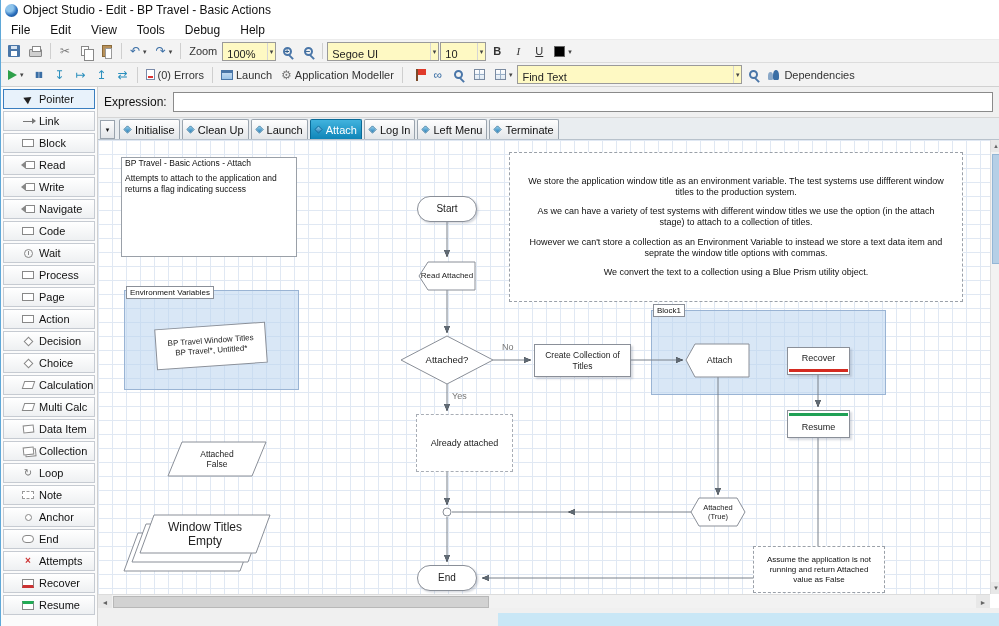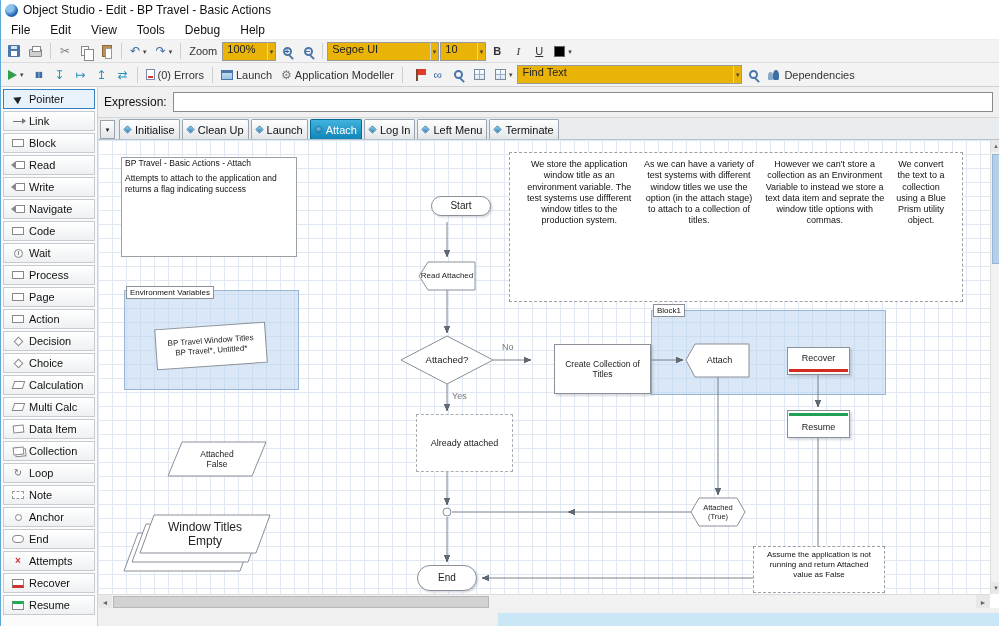--- a/index.html
+++ b/index.html
@@ -10,21 +10,21 @@
 .titlebar{position:absolute;left:0;top:0;right:0;height:20px;display:flex;align-items:center;gap:5px;padding:0 4px;font-size:12px;background:#fff}
 .app-icon{width:13px;height:13px;flex:0 0 13px;border-radius:50%;background:radial-gradient(circle at 35% 30%,#8ec4ec 0 30%,#2a6fbd 60%,#183f7a)}
 .menubar{position:absolute;left:0;top:20px;right:0;height:20px;display:flex;align-items:center;font-size:12px;background:#fff;border-bottom:1px solid #ececec}
 .menu-item{padding:2px 10px;cursor:default}
 .toolbar{position:absolute;left:0;right:0;display:flex;align-items:center;background:#f3f3f3;padding:0 3px;gap:1px}
 .toolbar1{top:40px;height:23px;border-bottom:1px solid #dcdcdc}
 .toolbar2{top:63px;height:24px;border-bottom:1px solid #d0d0d0}
 .tbtn{height:20px;min-width:20px;display:inline-flex;align-items:center;justify-content:center;gap:3px;padding:0 3px;font-size:11px;color:#333;border:1px solid transparent;border-radius:2px}
 .sep{width:1px;height:16px;background:#cfcfcf;margin:0 3px}
 .dd{font-size:7px;color:#444;line-height:1}
-.combo{display:inline-flex;align-items:flex-start;height:19px;background:#eab308;border:1px solid #9a9a9a;font-size:11px;padding:0 2px 0 4px;gap:4px;color:#222}
+.combo{display:inline-flex;align-items:flex-end;height:19px;background:#fef9c3;border:1px solid #9a9a9a;font-size:11px;padding:0 2px 0 4px;gap:4px;color:#222}
 .combo .dd{border-left:1px solid #d5d5d5;padding-left:2px;height:100%;display:flex;align-items:center}
 .glyph{font-size:12px;line-height:1}
 .blue{color:#3a6ea5}.teal{color:#2a8fbd}.red{color:#c33}.gray{color:#777}
 .bold{font-weight:bold}.ital{font-style:italic;font-family:"Liberation Serif",serif}.undl{text-decoration:underline}
 .swatch{width:11px;height:11px;background:#000;border:1px solid #666}
 
 
 .ic-save{position:relative;width:12px;height:12px;background:#4a76a8;border-radius:1px}
 .ic-save::before{content:"";position:absolute;left:3px;top:1px;width:6px;height:3px;background:#d7e4f2}
 .ic-save::after{content:"";position:absolute;left:3px;bottom:1px;width:6px;height:5px;background:#fff}
@@ -51,21 +51,21 @@
 .ic-people{position:relative;width:13px;height:11px}
 .ic-people::before{content:"";position:absolute;left:0;top:3px;width:5px;height:8px;background:#8aa8c8;border-radius:50% 50% 20% 20%}
 .ic-people::after{content:"";position:absolute;left:5px;top:1px;width:6px;height:10px;background:#3a6ea5;border-radius:50% 50% 20% 20%}
 
 
 .expr-row{position:absolute;left:97px;top:87px;right:0;height:31px;background:#f0f0f0;border-bottom:1px solid #d5d5d5;display:flex;align-items:center;padding:0 6px;gap:6px;font-size:12px}
 .expr-input{flex:1;height:20px;border:1px solid #8a8a8a;background:#fff;font-size:11px;padding:0 3px;font-family:"Liberation Sans",sans-serif}
 
 
 .sidebar{position:absolute;left:0;top:87px;width:97px;bottom:0;background:#fbfbfb;border-right:1px solid #d0d0d0;padding-top:2px}
-.side-item{display:flex;align-items:center;gap:3px;height:20px;margin:0 2px 2px 2px;border:1px solid #c6cbd2;background:linear-gradient(#ffffff,#eef0f2);font-size:11px;padding-left:6px;cursor:default}
+.side-item{display:flex;align-items:center;gap:3px;height:20px;margin:0 2px 2px 2px;border:1px solid #c6cbd2;background:linear-gradient(#ffffff,#eef0f2);font-size:11px;padding-left:16px;cursor:default}
 .side-item.selected{border-color:#3a7ebf;background:#e8f2fb}
 .sicon{width:16px;flex:0 0 16px;height:13px;display:flex;align-items:center;justify-content:center;font-size:10px;line-height:1}
 .icn-pointer{width:0;height:0;border-left:7px solid #222;border-top:4px solid transparent;border-bottom:4px solid transparent;transform:rotate(-35deg)}
 .icn-link{width:11px;height:1px;background:#777;position:relative}
 .icn-link::after{content:"";position:absolute;right:-2px;top:-3px;border-left:4px solid #777;border-top:3px solid transparent;border-bottom:3px solid transparent}
 .icn-rect{width:12px;height:8px;border:1px solid #888;background:#fff}
 .icn-flag{position:relative;width:9px;height:8px;border:1px solid #888;border-left:0;background:#fff;margin-left:4px}
 .icn-flag::before{content:"";position:absolute;left:-5px;top:-1px;border-top:4px solid transparent;border-bottom:4px solid transparent;border-right:5px solid #888}
 .icn-wait{width:9px;height:9px;border:1px solid #888;border-radius:50%;position:relative}
 .icn-wait::after{content:"";position:absolute;left:3px;top:1px;width:1px;height:4px;background:#888}
@@ -96,21 +96,21 @@
 .pass{pointer-events:none}
 .pre{white-space:pre-line}
 .boxed{background:#fff;border:1px solid #8a8f98;box-shadow:1.5px 1.5px 2px rgba(120,130,150,.30)}
 .ovalbox{border-radius:13px;font-size:10px}
 .dashedbox{background:#fff;border:1px dashed #a8adb5}
 .blockfill{background:rgba(186,212,238,.55);border:1px solid #9ab4d4}
 .blocklabel{position:absolute;z-index:4;font-size:8px;background:#fff;border:1px solid #8a8f98;padding:0 3px;line-height:11px}
 .linklabel{position:absolute;z-index:3;font-size:9px;color:#777}
 .info-title{position:absolute;z-index:3;border:1px solid #9aa0a8;background:#fff;font-size:8.5px;padding:1px 3px;text-align:left;line-height:1.1}
 .info-body{position:absolute;z-index:3;border:1px solid #9aa0a8;border-top:none;background:#fff;font-size:8.5px;padding:3px;text-align:left;line-height:1.25}
-.notebox{position:absolute;z-index:3;border:1px dashed #9aa0a8;background:#fff;display:flex;flex-direction:row;justify-content:center;gap:8px;padding:6px 14px;font-size:9px;text-align:center;line-height:1.25}
+.notebox{position:absolute;z-index:3;border:1px dashed #9aa0a8;background:#fff;display:flex;flex-direction:column;justify-content:center;gap:8px;padding:6px 14px;font-size:9px;text-align:center;line-height:1.25}
 .stripe-red{position:absolute;left:1px;right:1px;bottom:2px;height:3px;background:#d42a20}
 .stripe-green{position:absolute;left:1px;right:1px;top:2px;height:3px;background:#1fa055}
 
 
 .hscroll{position:absolute;left:97px;top:594px;width:892px;height:14px;background:#f2f2f2;border-top:1px solid #dcdcdc}
 .hs-btn{position:absolute;top:0;width:14px;height:14px;display:flex;align-items:center;justify-content:center;font-size:7px;color:#666;background:#e8e8e8}
 .hs-thumb{position:absolute;left:15px;top:1px;width:376px;height:12px;background:#d2d2d2;border:1px solid #b8b8b8}
 .vscroll{position:absolute;left:989px;top:140px;width:10px;height:454px;background:#f2f2f2;border-left:1px solid #dcdcdc}
 .vs-btn{position:absolute;left:0;width:10px;height:12px;display:flex;align-items:center;justify-content:center;font-size:6px;color:#666;background:#e8e8e8}
 .vs-thumb{position:absolute;left:1px;top:14px;width:8px;height:110px;background:#b5cfe6;border:1px solid #93b6d6}
@@ -482,26 +482,26 @@
     <div class="info-title" style="left:23px;top:17px;width:176px;height:17px">BP Travel - Basic Actions - Attach</div>
     <div class="info-body" style="left:23px;top:30px;width:176px;height:87px">Attempts to attach to the application and returns a flag indicating success</div>
 
     <div class="notebox" style="left:411px;top:12px;width:454px;height:150px">
       <span>We store the application window title as an environment variable. The test systems use diffferent window titles to the production system.</span>
       <span>As we can have a variety of test systems with different window titles we use the option (in the attach stage) to attach to a collection of titles.</span>
       <span>However we can't store a collection as an Environment Variable to instead we store a text data item and seprate the window title options with commas.</span>
       <span>We convert the text to a collection using a Blue Prism utility object.</span>
     </div>
 
-    <div class="overlay boxed ovalbox" style="left:333px;top:56px;width:60px;height:20px">Start</div>
+    <div class="overlay boxed ovalbox" style="left:319px;top:56px;width:60px;height:26px">Start</div>
     <div class="overlay pass" style="left:322px;top:122px;width:54px;height:28px;font-size:8px;white-space:nowrap">Read Attached</div>
     <div class="overlay pass" style="left:303px;top:196px;width:92px;height:48px;font-size:9.5px">Attached?</div>
     <span class="linklabel" style="left:404px;top:202px">No</span>
     <span class="linklabel" style="left:354px;top:251px">Yes</span>
-    <div class="overlay boxed pre" style="left:456px;top:204px;width:97px;height:50px;font-size:8.5px">Create Collection of
+    <div class="overlay boxed pre" style="left:436px;top:204px;width:97px;height:33px;font-size:8.5px">Create Collection of
 Titles</div>
     <div class="overlay pass" style="left:592px;top:204px;width:59px;height:33px">Attach</div>
     <div class="overlay boxed" style="left:689px;top:207px;width:63px;height:28px;padding-bottom:6px">
         <span>Recover</span>
         <span class="stripe-red"></span>
       </div>
     <div class="overlay boxed" style="left:689px;top:270px;width:63px;height:28px;padding-top:6px">
         <span>Resume</span>
         <span class="stripe-green"></span>
       </div>

